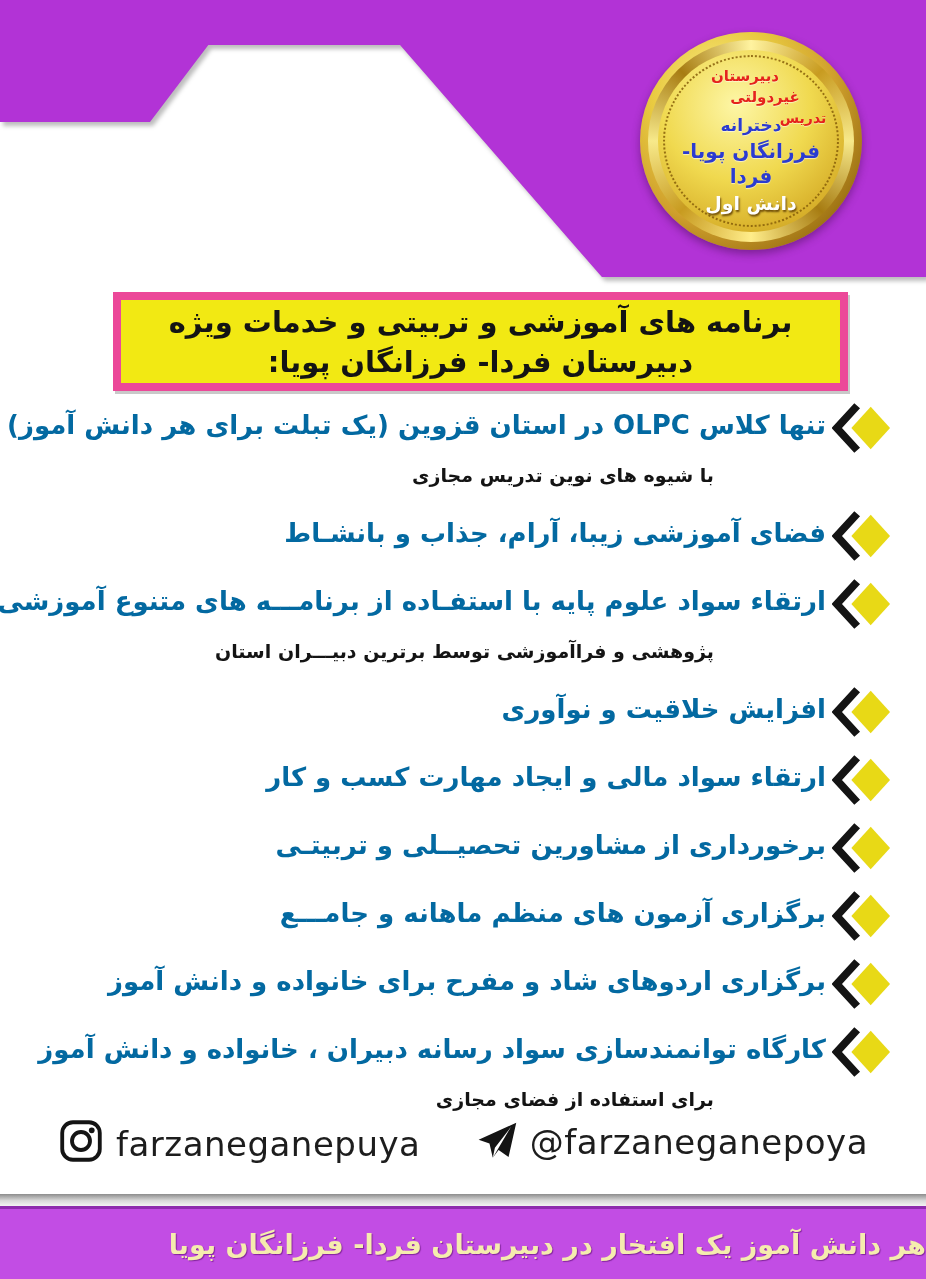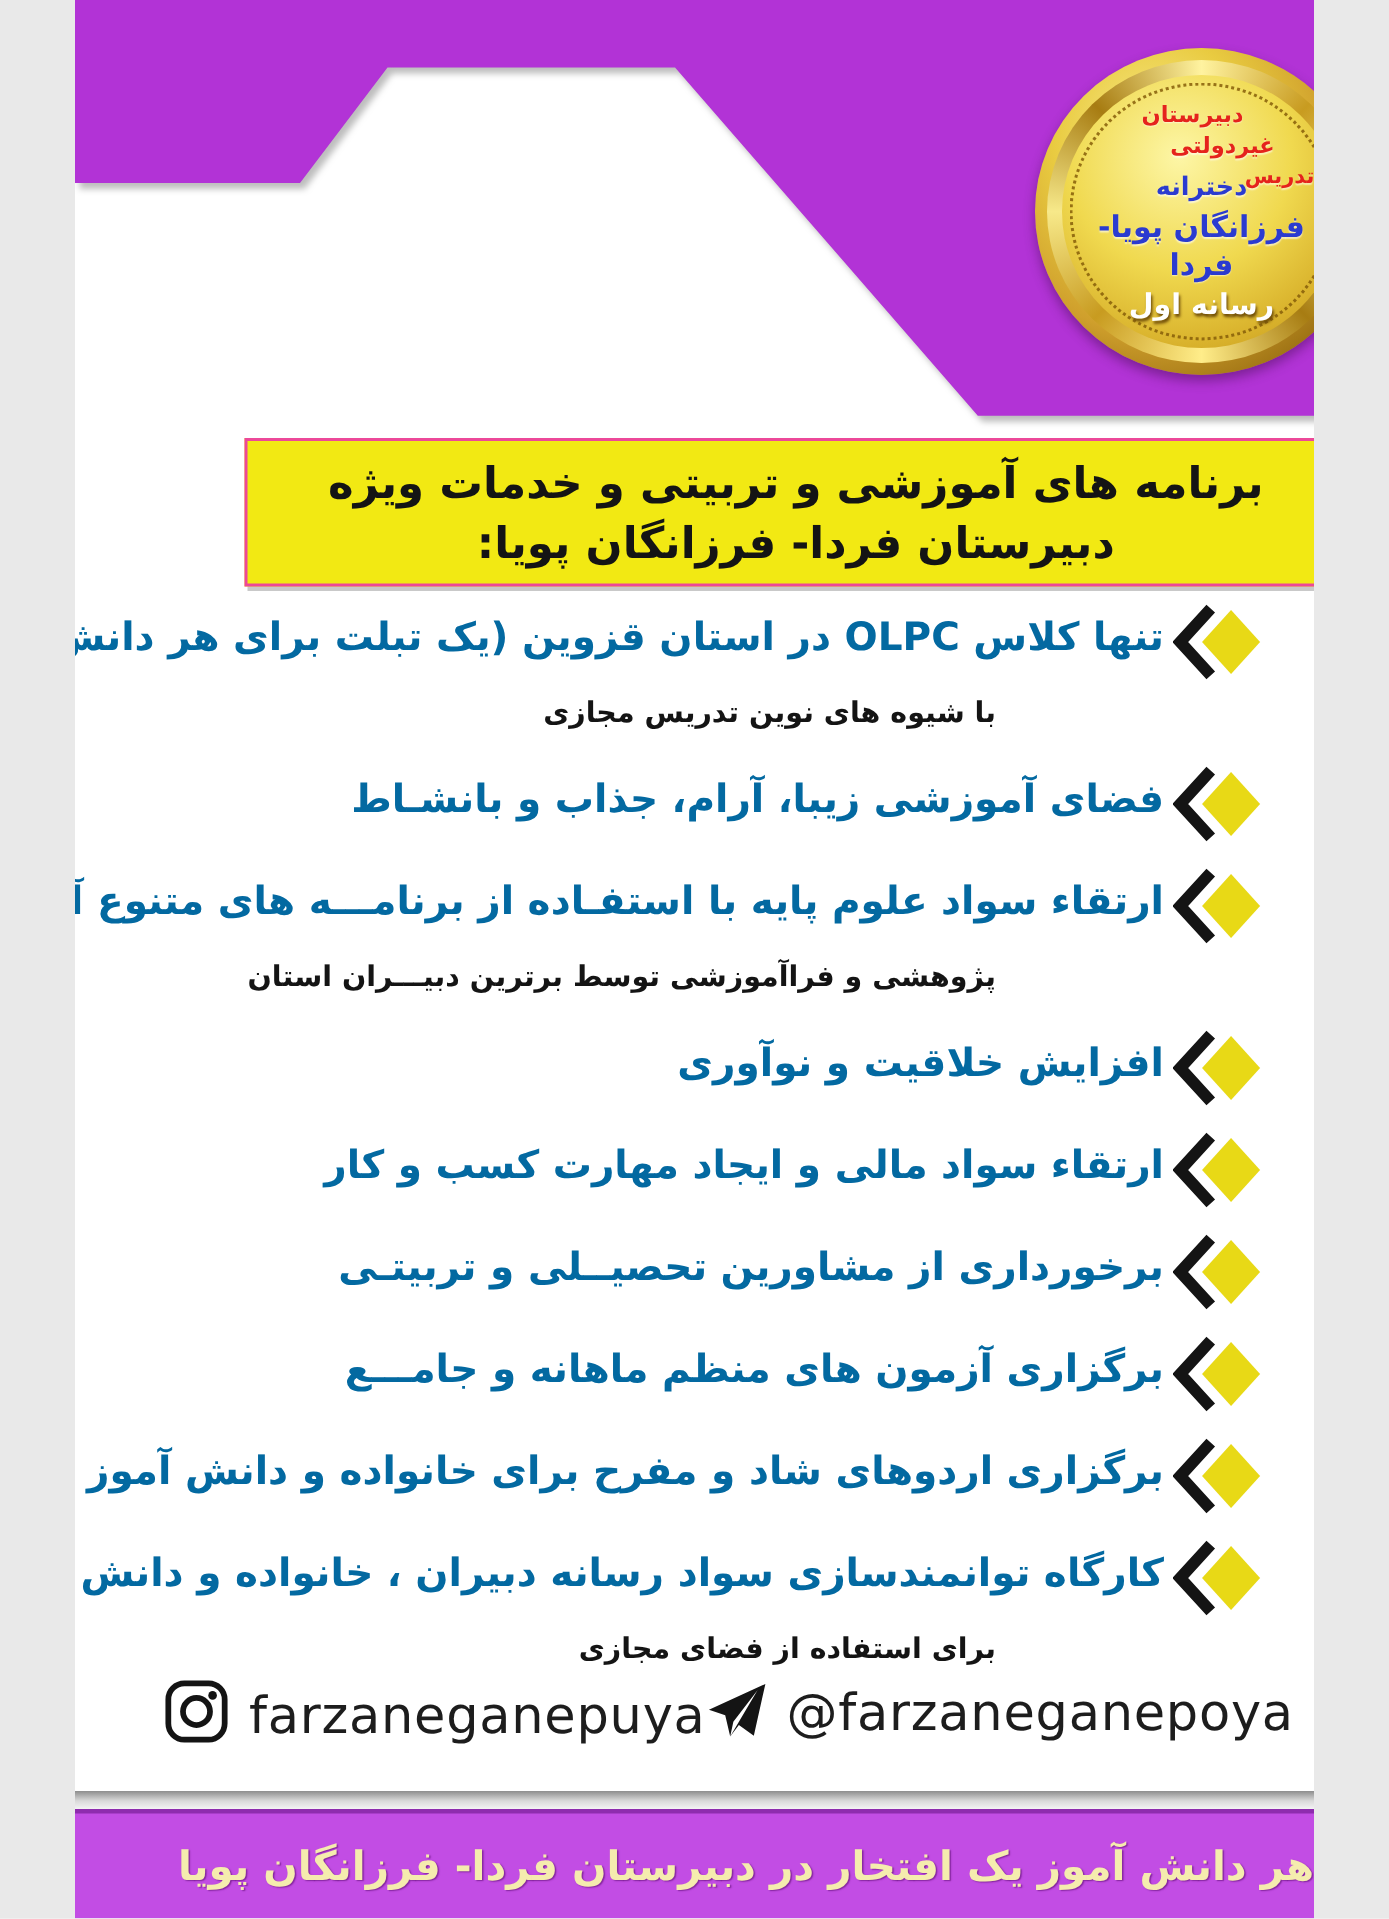--- a/index.html
+++ b/index.html
@@ -1,16 +1,16 @@
 <!DOCTYPE html>
 <html lang="fa"><head>
 <meta charset="utf-8">
 <style>
   html,body{margin:0;padding:0;background:#e9e9e9;}
-  .page{position:relative;width:826px;height:1279px;margin:0 auto;background:#ffffff;
+  .page{position:relative;width:926px;height:1279px;margin:0 auto;background:#ffffff;
         overflow:hidden;font-family:"DejaVu Sans",sans-serif;}
 
   
   .header-wrap{position:absolute;top:0;left:0;width:926px;height:292px;
                filter:drop-shadow(3px 4px 2px #bdbdbd);}
   .header-purple{width:100%;height:100%;background:#b233d6;
     clip-path:polygon(0 0,100% 0,100% 94.9%,65% 94.9%,43.2% 15.4%,22.5% 15.4%,16.2% 41.8%,0 41.8%);}
 
   
   .seal{position:absolute;left:640px;top:32px;width:222px;height:218px;border-radius:50%;
@@ -25,21 +25,21 @@
         align-items:center;gap:3px;direction:rtl;text-align:center;font-weight:bold;line-height:1.25;}
   .seal-l1{color:#e5231c;font-size:15px;transform:translateX(-6px);text-shadow:0 1px 1px rgba(255,255,255,.55);}
   .seal-l2{color:#e5231c;font-size:15px;transform:translateX(14px);text-shadow:0 1px 1px rgba(255,255,255,.55);}
   .seal-l3{color:#e5231c;font-size:14px;transform:translateX(52px);text-shadow:0 1px 1px rgba(255,255,255,.55);}
   .seal-l4{color:#2b3bd0;font-size:17px;margin-top:-16px;text-shadow:0 1px 1px rgba(255,255,255,.6);}
   .seal-l5{color:#2b3bd0;font-size:20px;text-shadow:0 1px 1px rgba(255,255,255,.6);}
   .seal-l6{color:#ffffff;font-size:19px;text-shadow:1px 2px 2px #6e4c08;}
 
   
   .title-box{position:absolute;left:113px;top:292px;width:735px;height:99px;background:#f2e913;
-        border:2px solid #ec4899;box-sizing:border-box;direction:rtl;display:flex;flex-direction:column;
+        border:8px solid #ec4899;box-sizing:border-box;direction:rtl;display:flex;flex-direction:column;
         justify-content:center;align-items:center;gap:6px;box-shadow:2px 3px 0 #c9c9c9;}
   .title-line{font-size:29px;font-weight:bold;color:#141414;white-space:nowrap;}
 
   
   .items{position:absolute;top:406px;right:34px;left:30px;direction:rtl;}
   .item{display:flex;align-items:flex-start;margin-bottom:20px;}
   .bullet{flex:none;width:60px;height:52px;margin-left:6px;margin-top:-4px;}
   .item-body{flex:1;min-width:0;}
   .item-line1{font-size:26px;font-weight:bold;color:#0369a1;line-height:38px;white-space:nowrap;}
   .item-line2{font-size:19px;font-weight:bold;color:#141414;line-height:38px;white-space:nowrap;
@@ -71,21 +71,21 @@
 
   <div class="seal">
     <div class="seal-ring"></div>
     <div class="seal-face"></div>
     <div class="seal-text">
       <div class="seal-l1">دبیرستان</div>
       <div class="seal-l2">غیردولتی</div>
       <div class="seal-l3">تدریس</div>
       <div class="seal-l4">دخترانه</div>
       <div class="seal-l5">فرزانگان پویا- فردا</div>
-      <div class="seal-l6">رسانه اول</div>
+      <div class="seal-l6">دانش اول</div>
     </div>
   </div>
 
   <div class="title-box">
     <div class="title-line">برنامه های آموزشی و تربیتی و خدمات ویژه</div>
     <div class="title-line">دبیرستان فردا- فرزانگان پویا:</div>
   </div>
 
   <div class="items">
 

